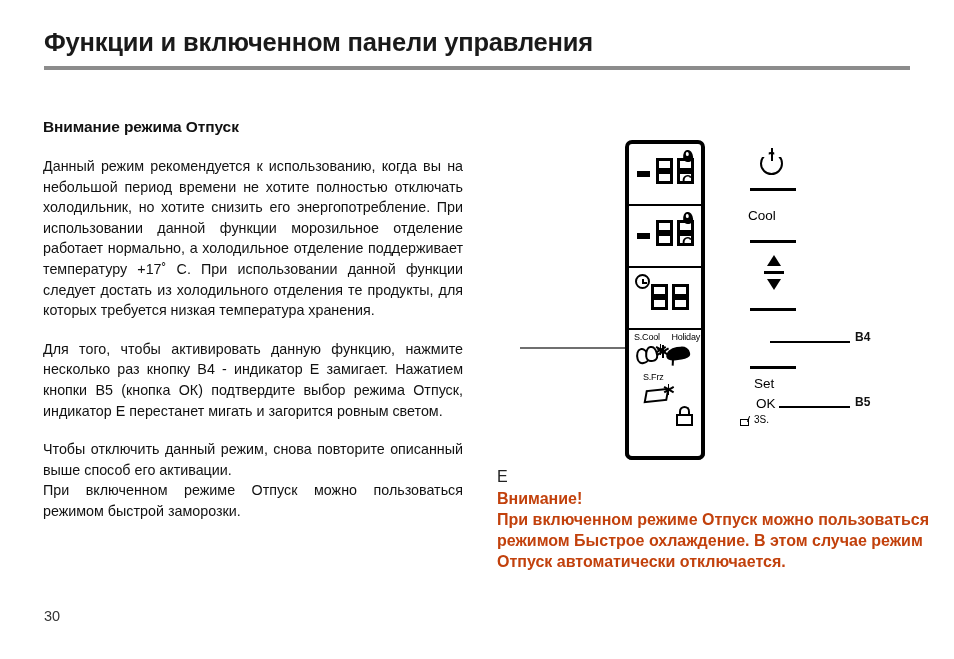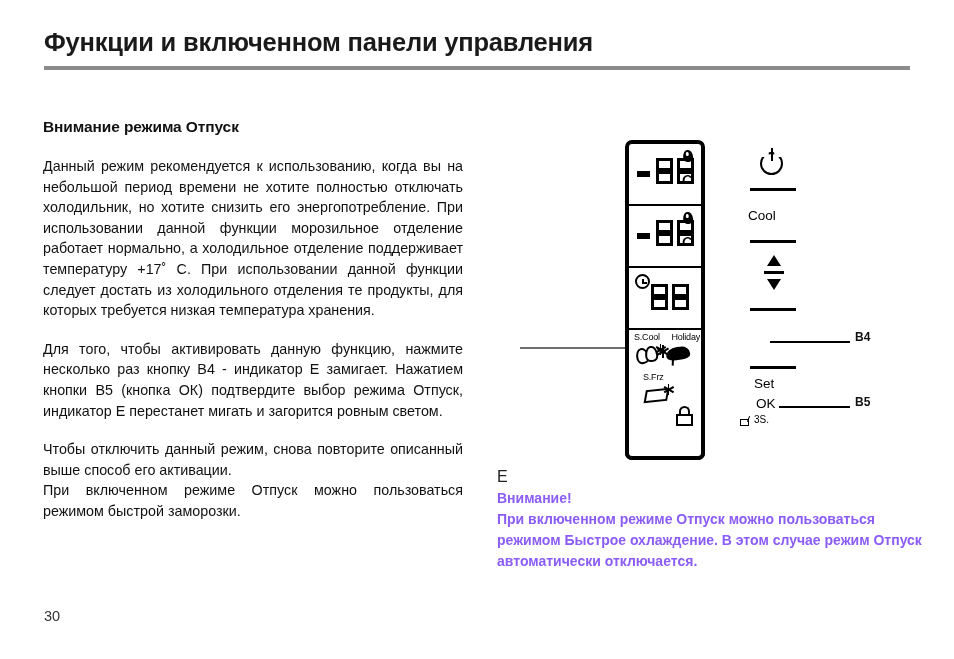--- a/index.html
+++ b/index.html
@@ -37,21 +37,21 @@
     text-align:justify;
     margin:0 0 18px 0;
     color:#111;
     hyphens:none;
   }
   .para:last-child{margin-bottom:0;}
 
   
   .warning{
     position:absolute;left:497px;top:488px;width:440px;
-    font-size:14px;line-height:21px;font-weight:bold;color:#8b5cf6;
+    font-size:16px;line-height:21px;font-weight:bold;color:#c2410c;
   }
   .warning .w-title{display:block;}
 
   
   .page-num{
     position:absolute;left:44px;top:608px;
     font-size:14.5px;color:#333;
   }
 
   

